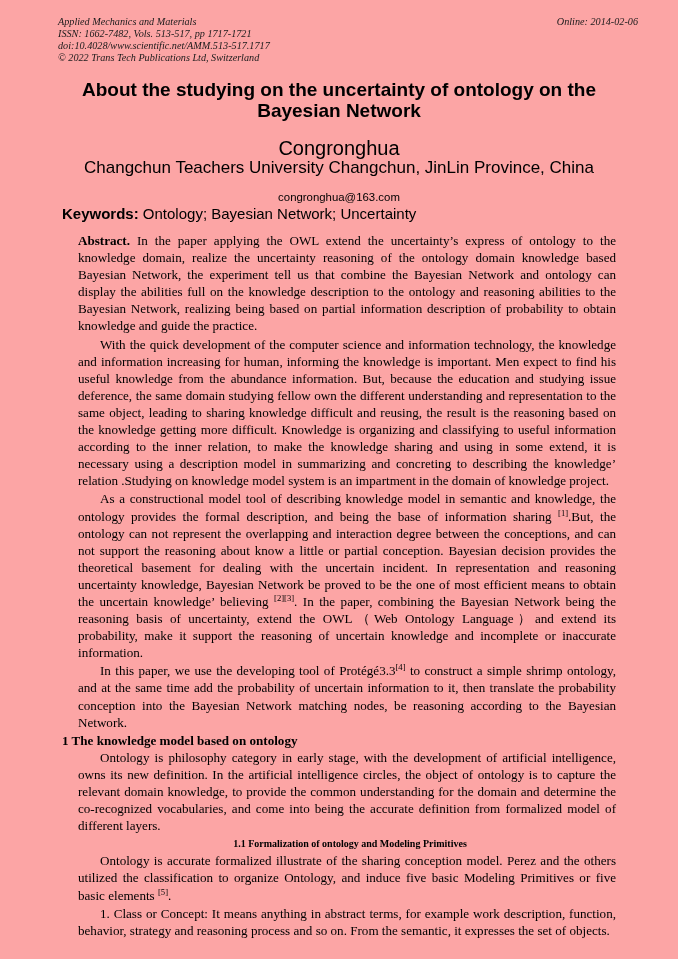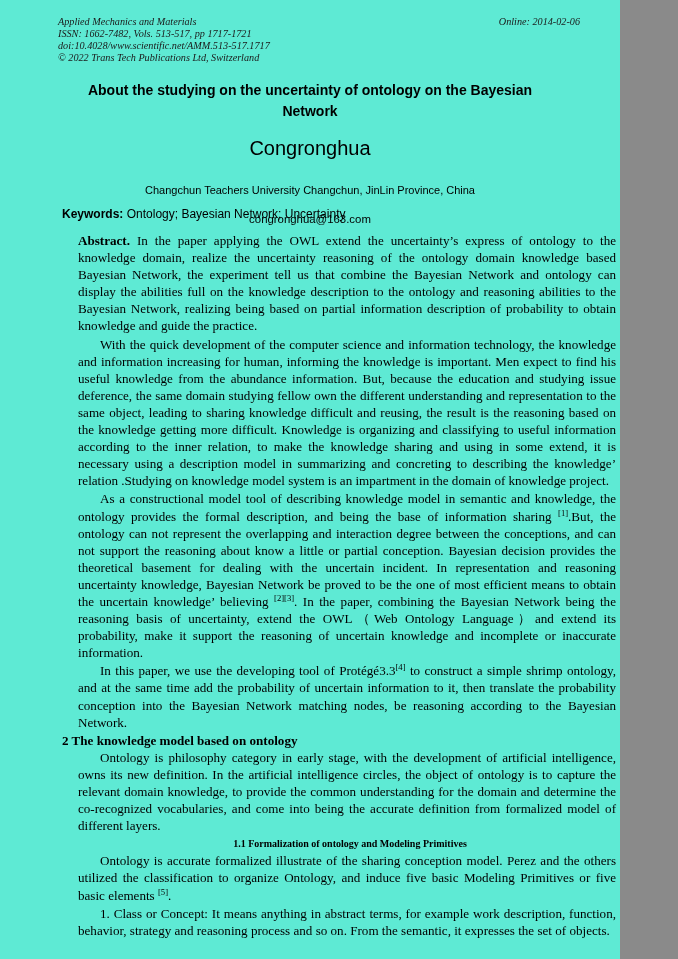--- a/index.html
+++ b/index.html
@@ -6,23 +6,23 @@
   html, body {
     margin: 0;
     padding: 0;
     background: #8a8a8a;
   }
   body {
     font-family: "Liberation Serif", serif;
   }
   .page {
     position: relative;
-    width: 620px;
+    width: 678px;
     height: 959px;
-    background: #5eead4;
+    background: #fca5a5;
     overflow: hidden;
     box-sizing: border-box;
   }
 
   
   .journal-header {
     position: absolute;
     left: 58px;
     top: 16px;
     right: 40px;
@@ -47,59 +47,59 @@
   .title-block {
     position: absolute;
     left: 62px;
     right: 62px;
     top: 80px;
     text-align: center;
   }
   .paper-title {
     font-family: "Liberation Sans", sans-serif;
     font-weight: bold;
-    font-size: 14px;
+    font-size: 19px;
     line-height: 20.5px;
     color: #000;
     margin: 0;
     padding: 0 18px;
   }
   .author {
     font-family: "Liberation Sans", sans-serif;
     font-size: 20px;
     line-height: 20px;
     color: #000;
     margin-top: 17px;
   }
   .affiliation {
     font-family: "Liberation Sans", sans-serif;
-    font-size: 11px;
+    font-size: 17px;
     line-height: 16px;
     color: #000;
-    margin-top: 24px;
+    margin-top: 2px;
   }
   .email {
     font-family: "Liberation Sans", sans-serif;
     font-size: 11.4px;
     line-height: 16px;
     color: #000;
     margin-top: 13px;
   }
 
   
   .body-col {
     position: absolute;
     left: 62px;
     top: 207px;
     width: 554px;
     color: #000;
   }
   .keywords {
     font-family: "Liberation Sans", sans-serif;
-    font-size: 12px;
+    font-size: 15px;
     line-height: 14px;
     margin: 0 0 11px 0;
   }
   .keywords .kw-label {
     font-weight: bold;
   }
   p.para {
     font-family: "Liberation Serif", serif;
     font-size: 13.1px;
     line-height: 17.1px;
@@ -175,21 +175,21 @@
     <p class="para indent">With the quick development of the computer science and information technology, the knowledge and information increasing for human, informing the knowledge is important. Men expect to find his useful knowledge from the abundance information. But, because the education and studying issue deference, the same domain studying fellow own the different understanding and representation to the same object, leading to sharing knowledge difficult and reusing, the result is the reasoning based on the knowledge getting more difficult. Knowledge is organizing and classifying to useful information according to the inner relation, to make the knowledge sharing and using in some extend, it is necessary using a description model in summarizing and concreting to describing the knowledge’ relation .Studying on knowledge model system is an impartment in the domain of knowledge project.</p>
 
     <p class="para indent">
       <span>As a constructional model tool of describing knowledge model in semantic and knowledge, the ontology provides the formal description, and being the base of information sharing </span><sup class="sup">[1]</sup><span>.But, the ontology can not represent the overlapping and interaction degree between the conceptions, and can not support the reasoning about know a little or partial conception. Bayesian decision provides the theoretical basement for dealing with the uncertain incident. In representation and reasoning uncertainty knowledge, Bayesian Network be proved to be the one of most efficient means to obtain the uncertain knowledge’ believing </span><sup class="sup">[2][3]</sup><span>. In the paper, combining the Bayesian Network being the reasoning basis  of uncertainty, extend the OWL（Web Ontology Language）and extend its probability, make it support the reasoning of uncertain knowledge and incomplete or inaccurate information.</span>
     </p>
 
     <p class="para indent">
       <span>In this paper, we use the developing tool of Protégé3.3</span><sup class="sup">[4]</sup><span>  to construct a simple shrimp ontology, and at the same time add the probability of uncertain information to it, then translate the probability conception into the Bayesian Network matching nodes,   be reasoning according to the Bayesian Network.</span>
     </p>
 
-    <h2 class="heading">2 The knowledge model based on ontology</h2>
+    <h2 class="heading">1 The knowledge model based on ontology</h2>
 
     <p class="para indent">Ontology is philosophy category in early stage, with the development of artificial intelligence, owns its new definition. In the artificial intelligence circles, the object of ontology is to capture the relevant domain knowledge, to provide the common understanding for the domain and determine the co-recognized vocabularies, and come into being the accurate definition from formalized model of different layers.</p>
 
     <h3 class="subheading">1.1 Formalization of ontology and Modeling Primitives</h3>
 
     <p class="para indent">
       <span>Ontology is accurate formalized illustrate of the sharing conception model. Perez and the others utilized the classification to organize Ontology, and induce five basic Modeling Primitives or five basic elements </span><sup class="sup">[5]</sup><span>.</span>
     </p>
 
     <p class="para indent">1. Class or Concept: It means anything in abstract terms, for example work description, function, behavior, strategy and reasoning process and so on. From the semantic, it expresses the set of objects.</p>

